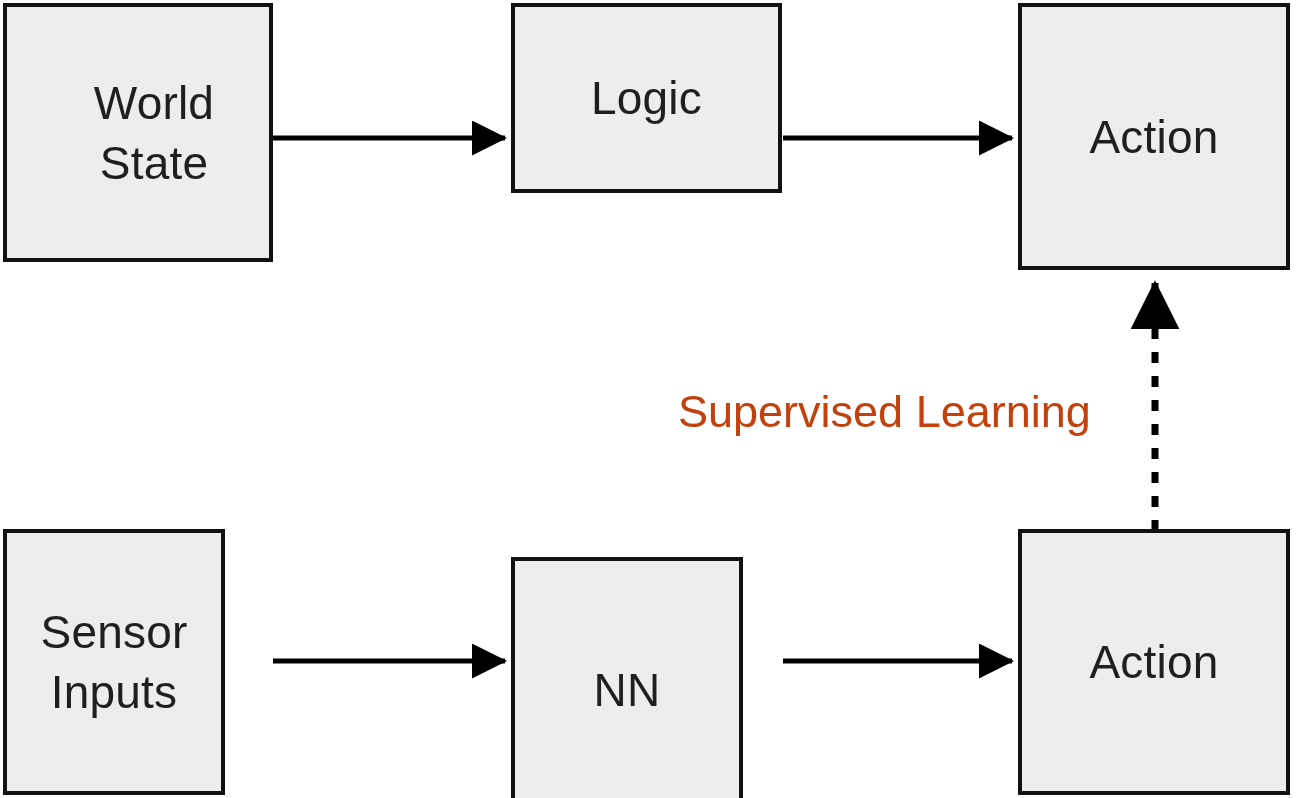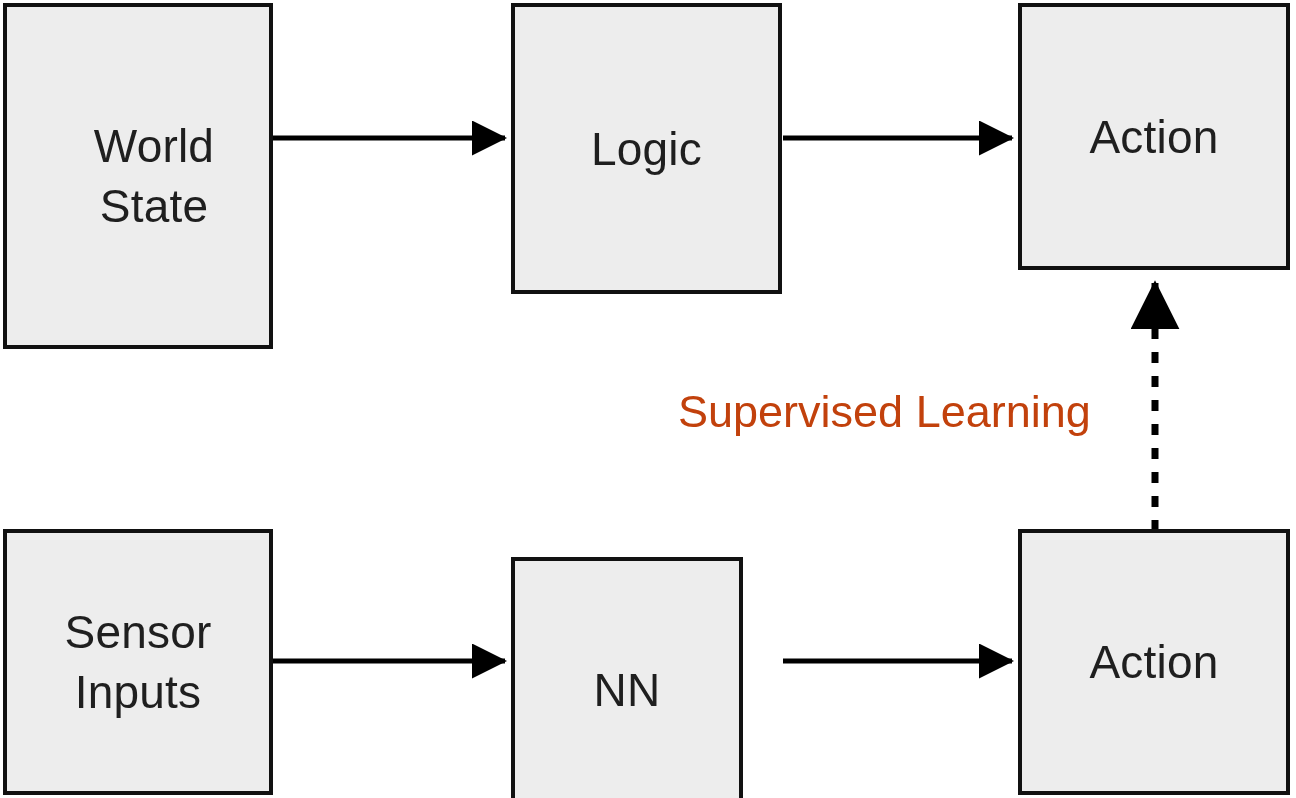--- a/index.html
+++ b/index.html
@@ -49,24 +49,24 @@
   svg.edges {
     position: absolute;
     left: 0;
     top: 0;
     width: 1296px;
     height: 798px;
     pointer-events: none;
   }
 
   
-  #node-world-state { left: 3px;    top: 3px;   width: 270px; height: 346px; padding-left: 32px; }
-  #node-logic       { left: 511px;  top: 3px;   width: 271px; height: 291px; }
+  #node-world-state { left: 3px;    top: 3px;   width: 270px; height: 259px; padding-left: 32px; }
+  #node-logic       { left: 511px;  top: 3px;   width: 271px; height: 190px; }
   #node-action-top  { left: 1018px; top: 3px;   width: 272px; height: 267px; }
-  #node-sensor      { left: 3px;    top: 529px; width: 270px; height: 266px; }
+  #node-sensor      { left: 3px;    top: 529px; width: 222px; height: 266px; }
   #node-nn          { left: 511px;  top: 529px; width: 232px; height: 266px; margin-top: 28px; }
   #node-action-bot  { left: 1018px; top: 529px; width: 272px; height: 266px; }
 
   #label-supervised { left: 678px; top: 387px; }
 </style>
 </head>
 <body>
 
 <div id="canvas">
 

